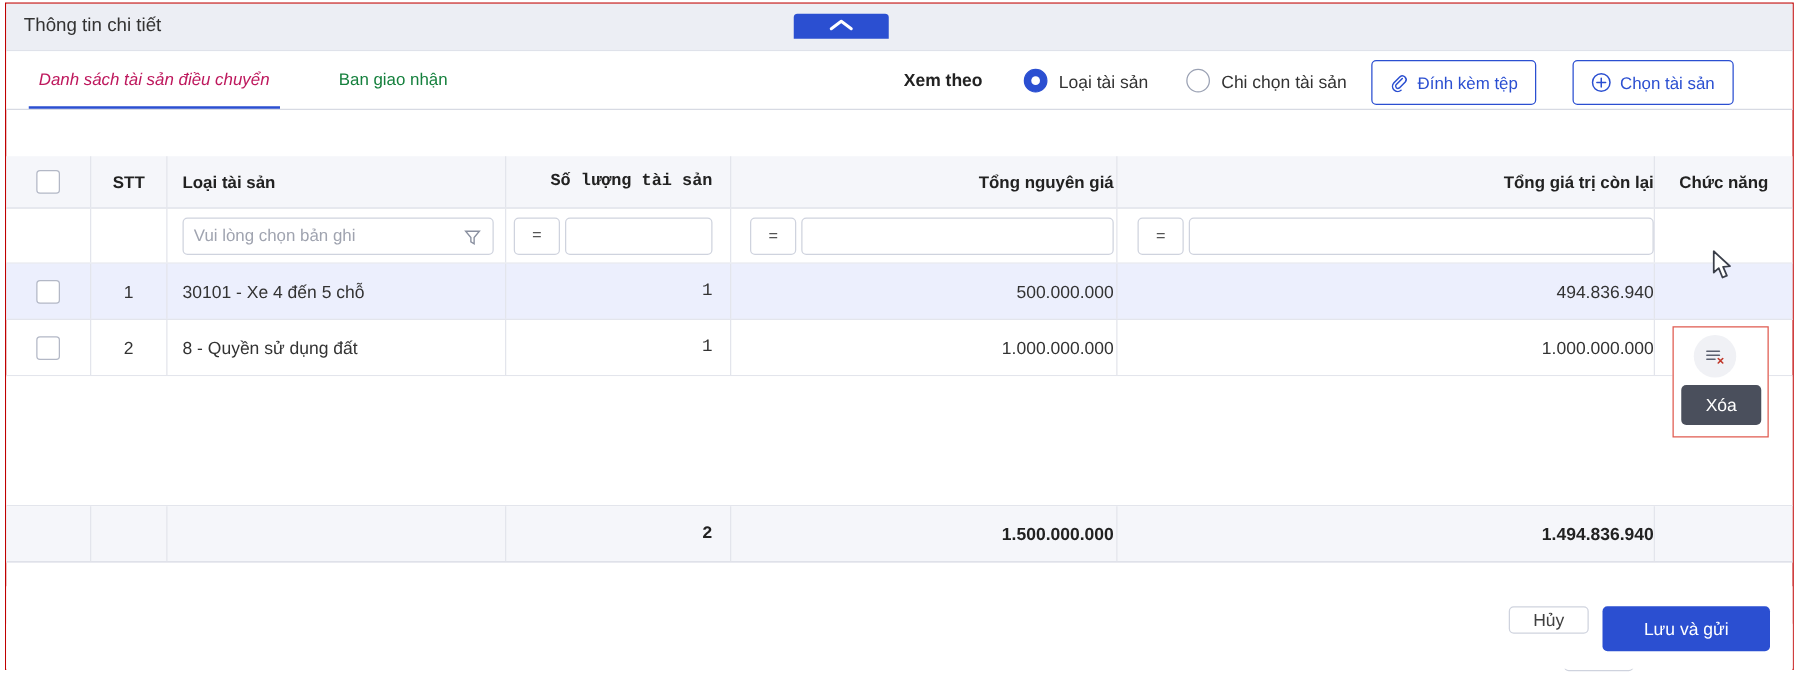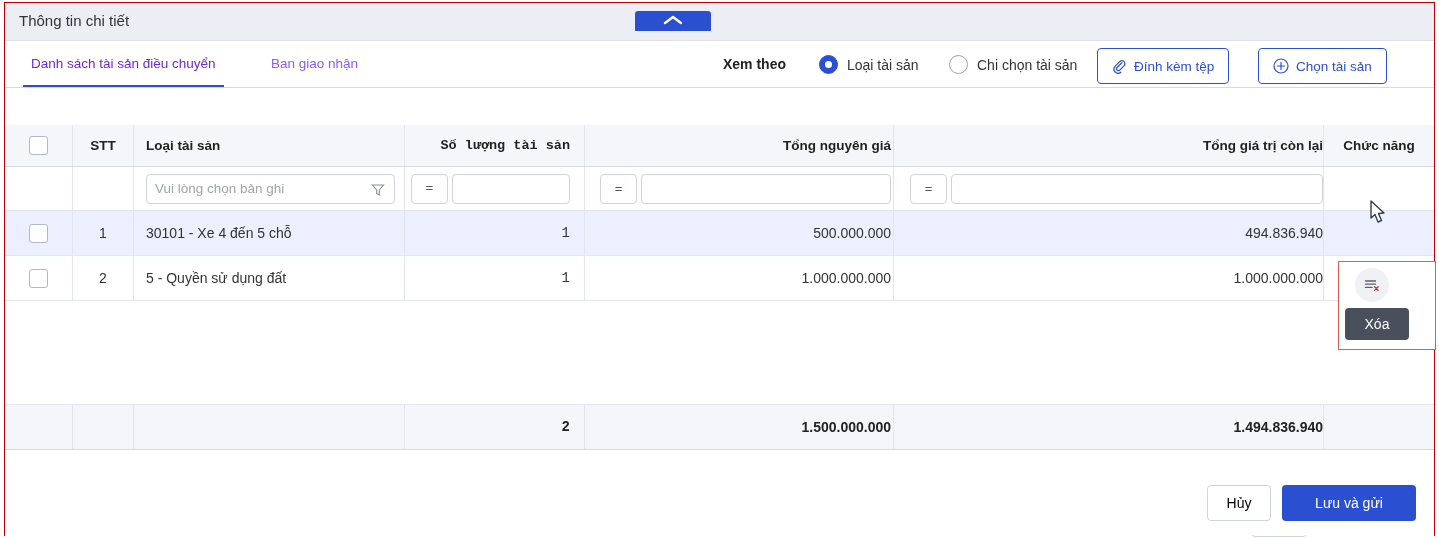--- a/index.html
+++ b/index.html
@@ -54,27 +54,28 @@
     position: absolute;
     top: 0;
     height: 46px;
     line-height: 46px;
     font-size: 13.5px;
     cursor: pointer;
     white-space: nowrap;
   }
   .tab.active {
     left: 18px;
-    color: #6d28d9;
+    color: #be185d;
     border-bottom: 2px solid #2b4fd1;
     padding: 0 8px;
+    font-style: italic;
   }
   .tab.inactive {
     left: 258px;
-    color: #8b5cf6;
+    color: #15803d;
     padding: 0 8px;
   }
   
   .viewby-label {
     position: absolute; left: 718px; top: 15px;
     font-weight: bold; font-size: 14px; color: #222;
   }
   .radio-wrap { position: absolute; top: 14px; display: flex; align-items: center; }
   .radio-wrap.r1 { left: 814px; }
   .radio-wrap.r2 { left: 944px; }
@@ -161,21 +162,21 @@
   .sumrow {
     display: flex; height: 45px; background: #f5f6fa;
     border-bottom: 1px solid #d7dae3;
     font-weight: bold; font-size: 14px; color: #222;
   }
   .sumrow > div { display: flex; align-items: center; }
   
   .fn-highlight {
     position: absolute;
     left: 1333px; top: 258px;
-    width: 98px; height: 89px;
+    width: 77px; height: 89px;
     border: 1px solid #e05a4f;
     background: #fff;
     z-index: 5;
   }
   .fn-icon-btn {
     position: absolute; left: 16px; top: 6px;
     width: 34px; height: 34px; border-radius: 50%;
     background: #f0f1f5; display: flex; align-items: center; justify-content: center;
     cursor: pointer;
   }
@@ -210,23 +211,23 @@
   .selwrap .cv { position: absolute; right: 6px; top: 9px; }
   .parrow { font-size: 15px; color: #666; cursor: pointer; padding: 0 3px; }
   .pnum { font-weight: bold; font-size: 14px; }
   
   .bottombar {
     position: absolute; left: 0; bottom: 0; width: 1429px; height: 66px;
     background: #fff;
   }
   .btn-cancel {
     position: absolute; right: 163px; top: 16px;
-    width: 64px; height: 36px;
+    width: 64px; height: 22px;
     border: 1px solid #cfd3de; border-radius: 4px;
-    background: #fff; color: #000000; font-size: 14px;
+    background: #fff; color: #404040; font-size: 14px;
     display: flex; align-items: center; justify-content: center; cursor: pointer;
   }
   .btn-save {
     position: absolute; right: 18px; top: 16px;
     width: 134px; height: 36px;
     border-radius: 4px; background: #2b4fd1; color: #fff; font-size: 14px;
     display: flex; align-items: center; justify-content: center; cursor: pointer;
   }
 </style>
 </head>
@@ -324,21 +325,21 @@
       <div class="c-orig">500.000.000</div>
       <div class="c-rem">494.836.940</div>
       <div class="c-fn"></div>
     </div>
 
     <div class="row">
       <div class="c-chk">
         <span class="chk"></span>
       </div>
       <div class="c-stt">2</div>
-      <div class="c-type">5 - Quyền sử dụng đất</div>
+      <div class="c-type">8 - Quyền sử dụng đất</div>
       <div class="c-qty">1</div>
       <div class="c-orig">1.000.000.000</div>
       <div class="c-rem">1.000.000.000</div>
       <div class="c-fn"></div>
     </div>
 
     <div class="emptyarea"></div>
 
     <div class="sumrow">
       <div class="c-chk"></div>

